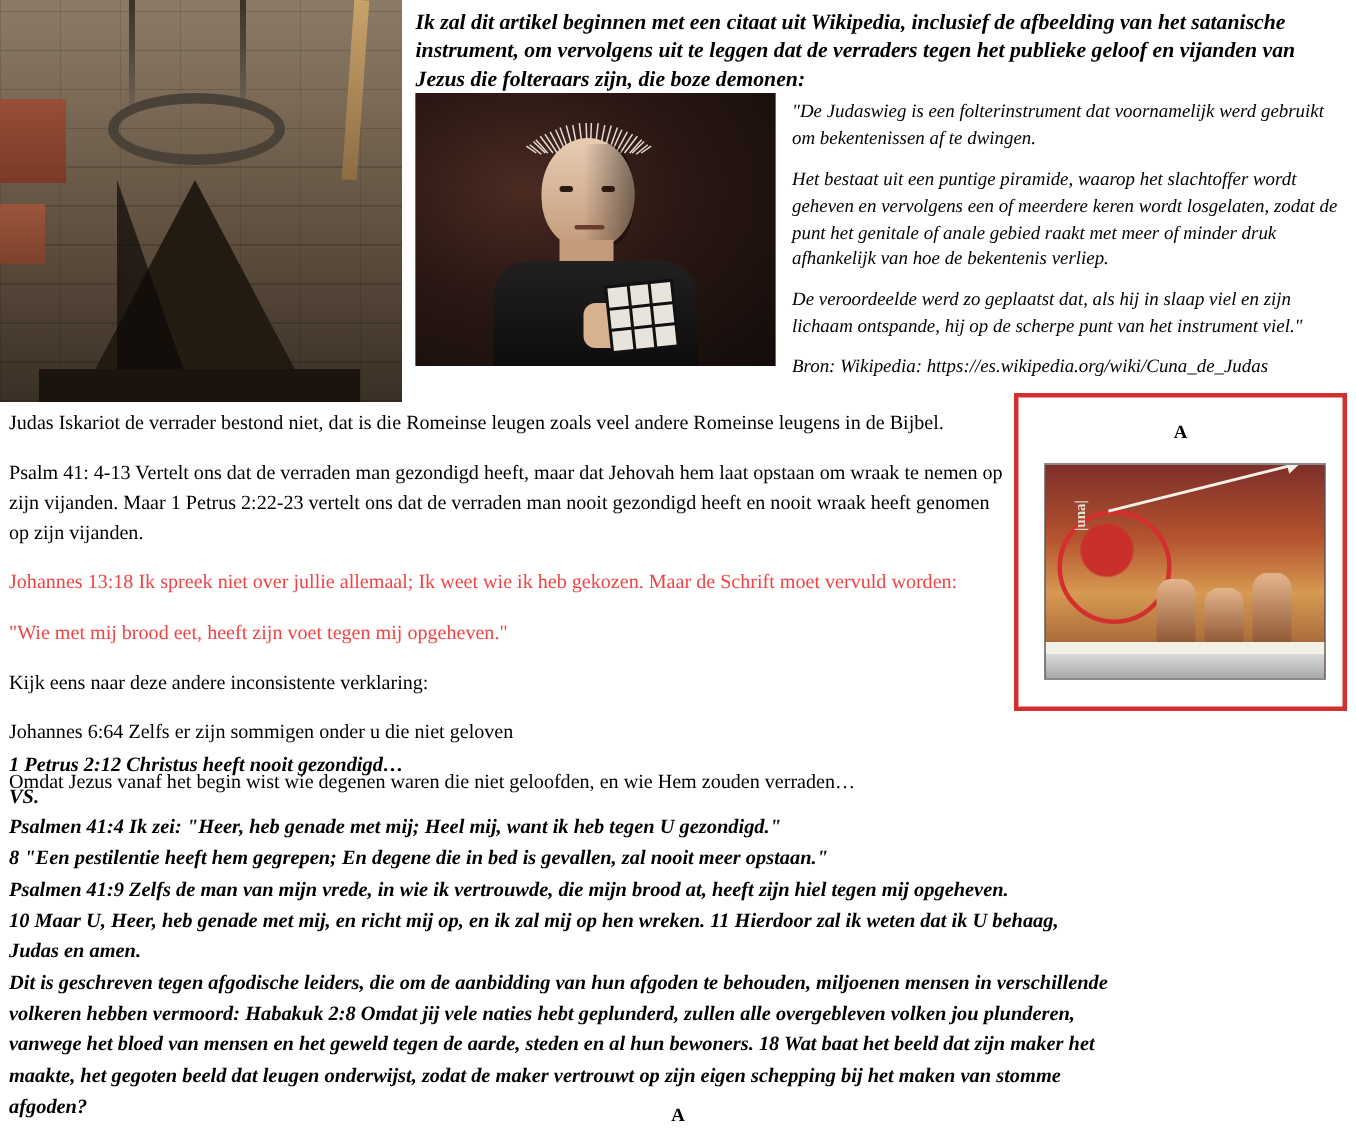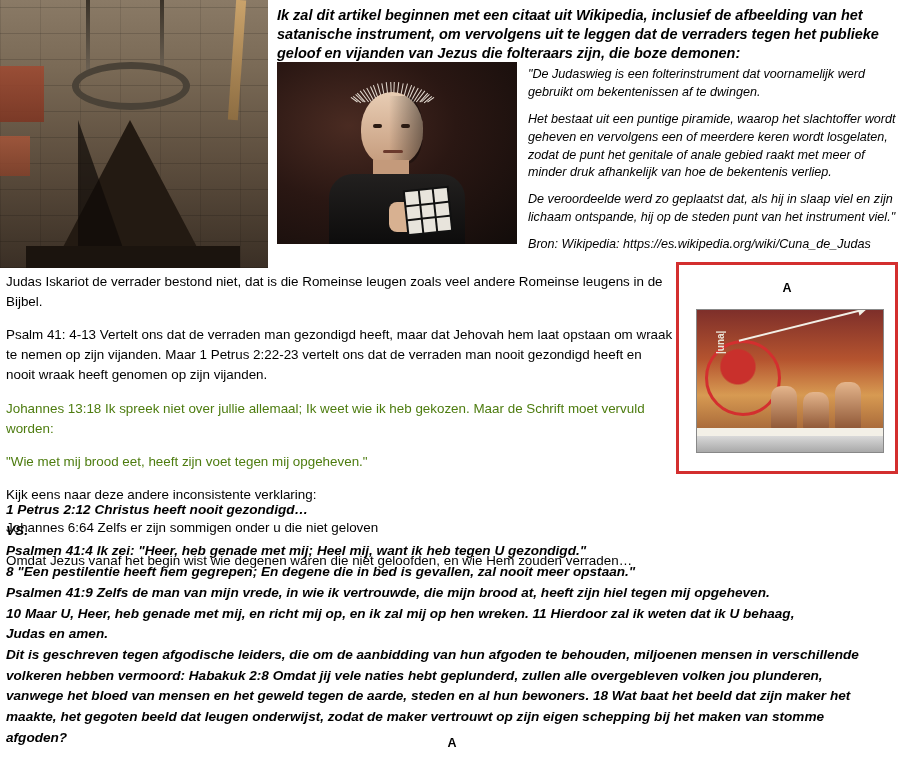--- a/index.html
+++ b/index.html
@@ -12,20 +12,21 @@
     height: 757px;
     font-family: "Liberation Sans", sans-serif;
     color: #000000;
     overflow: hidden;
     position: relative;
   }
   .page {
     position: relative;
     width: 904px;
     height: 595px;
+    font-family: Liberation Serif, serif;
   }
 
   
   .top-row {
     position: absolute;
     left: 0;
     top: 0;
     width: 904px;
     height: 268px;
   }
@@ -248,21 +249,21 @@
   
   .body-text {
     position: absolute;
     left: 6px;
     top: 272px;
     width: 668px;
     font-size: 13.4px;
     line-height: 1.5;
   }
   .body-text p { margin: 0 0 13px 0; }
-  .red { color: #4d7c0f; }
+  .red { color: #ef4444; }
 
   
   .frame-a {
     position: absolute;
     left: 676px;
     top: 262px;
     width: 222px;
     height: 212px;
     border: 3px solid #d32f2f;
     box-sizing: border-box;
@@ -440,21 +441,21 @@
           <i></i>
           <i></i>
           <i></i>
           <i></i>
       </div>
     </div>
 
     <div class="wiki-quote">
       <p>"De Judaswieg is een folterinstrument dat voornamelijk werd gebruikt om bekentenissen af te dwingen.</p>
       <p>Het bestaat uit een puntige piramide, waarop het slachtoffer wordt geheven en vervolgens een of meerdere keren wordt losgelaten, zodat de punt het genitale of anale gebied raakt met meer of minder druk afhankelijk van hoe de bekentenis verliep.</p>
-      <p>De veroordeelde werd zo geplaatst dat, als hij in slaap viel en zijn lichaam ontspande, hij op de steden punt van het instrument viel."</p>
+      <p>De veroordeelde werd zo geplaatst dat, als hij in slaap viel en zijn lichaam ontspande, hij op de scherpe punt van het instrument viel."</p>
       <p>Bron: Wikipedia: https://es.wikipedia.org/wiki/Cuna_de_Judas</p>
     </div>
   </div>
 
   <div class="body-text">
     <p>Judas Iskariot de verrader bestond niet, dat is die Romeinse leugen zoals veel andere Romeinse leugens in de Bijbel.</p>
     <p>Psalm 41: 4-13 Vertelt ons dat de verraden man gezondigd heeft, maar dat Jehovah hem laat opstaan om wraak te nemen op zijn vijanden. Maar 1 Petrus 2:22-23 vertelt ons dat de verraden man nooit gezondigd heeft en nooit wraak heeft genomen op zijn vijanden.</p>
     <p class="red">Johannes 13:18 Ik spreek niet over jullie allemaal; Ik weet wie ik heb gekozen. Maar de Schrift moet vervuld worden:</p>
     <p class="red">"Wie met mij brood eet, heeft zijn voet tegen mij opgeheven."</p>
     <p>Kijk eens naar deze andere inconsistente verklaring:</p>

